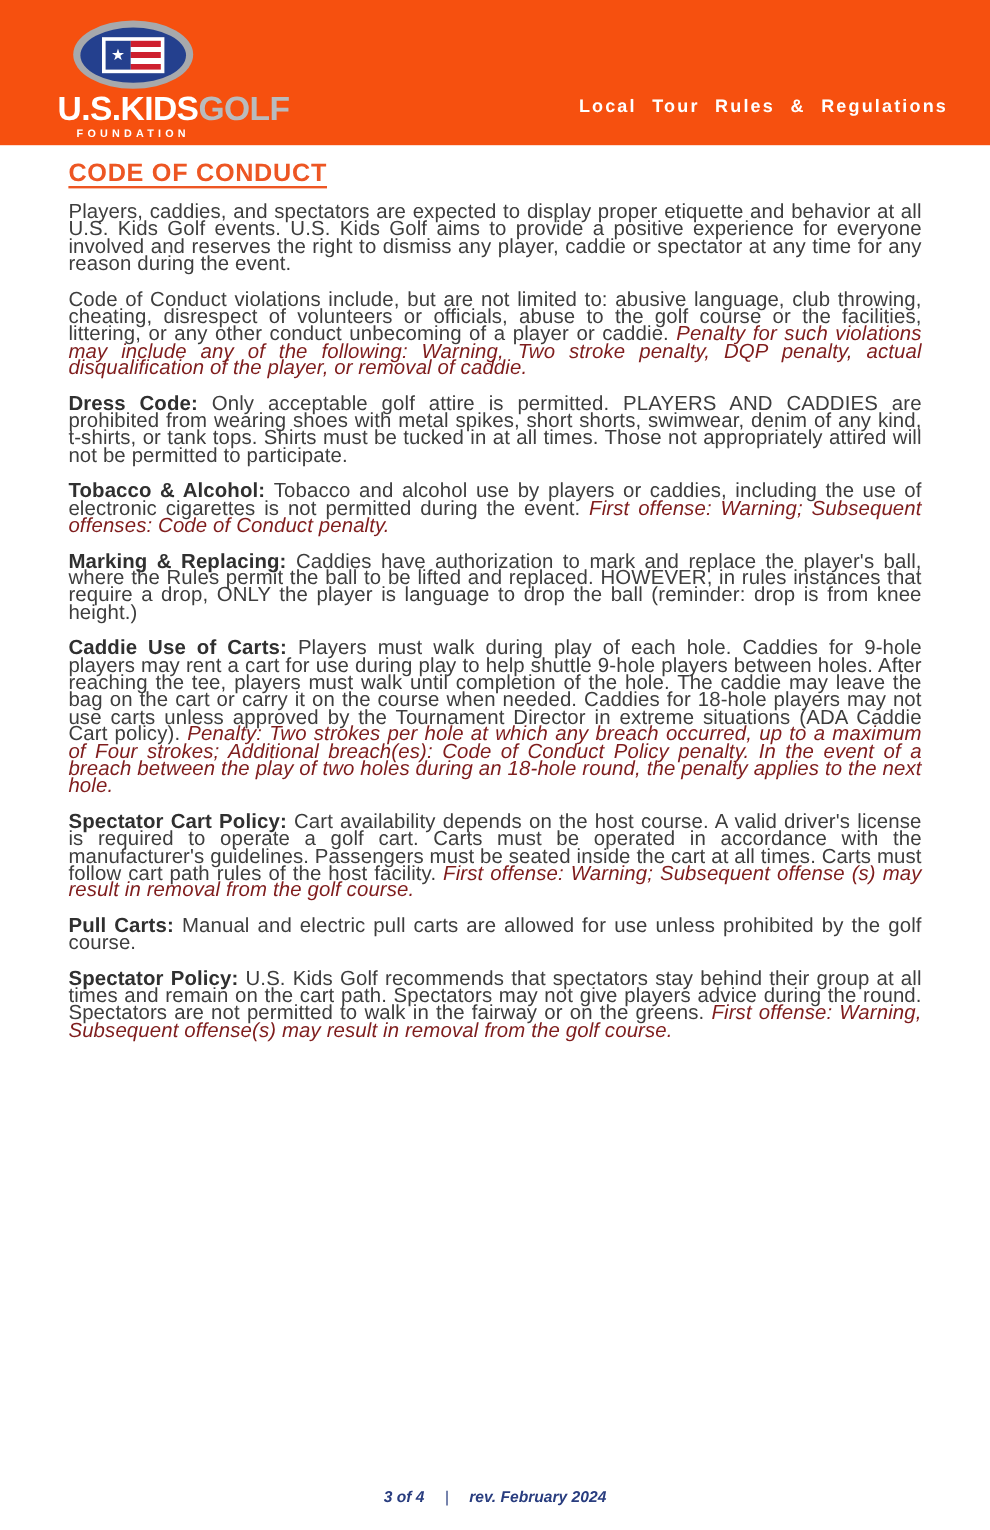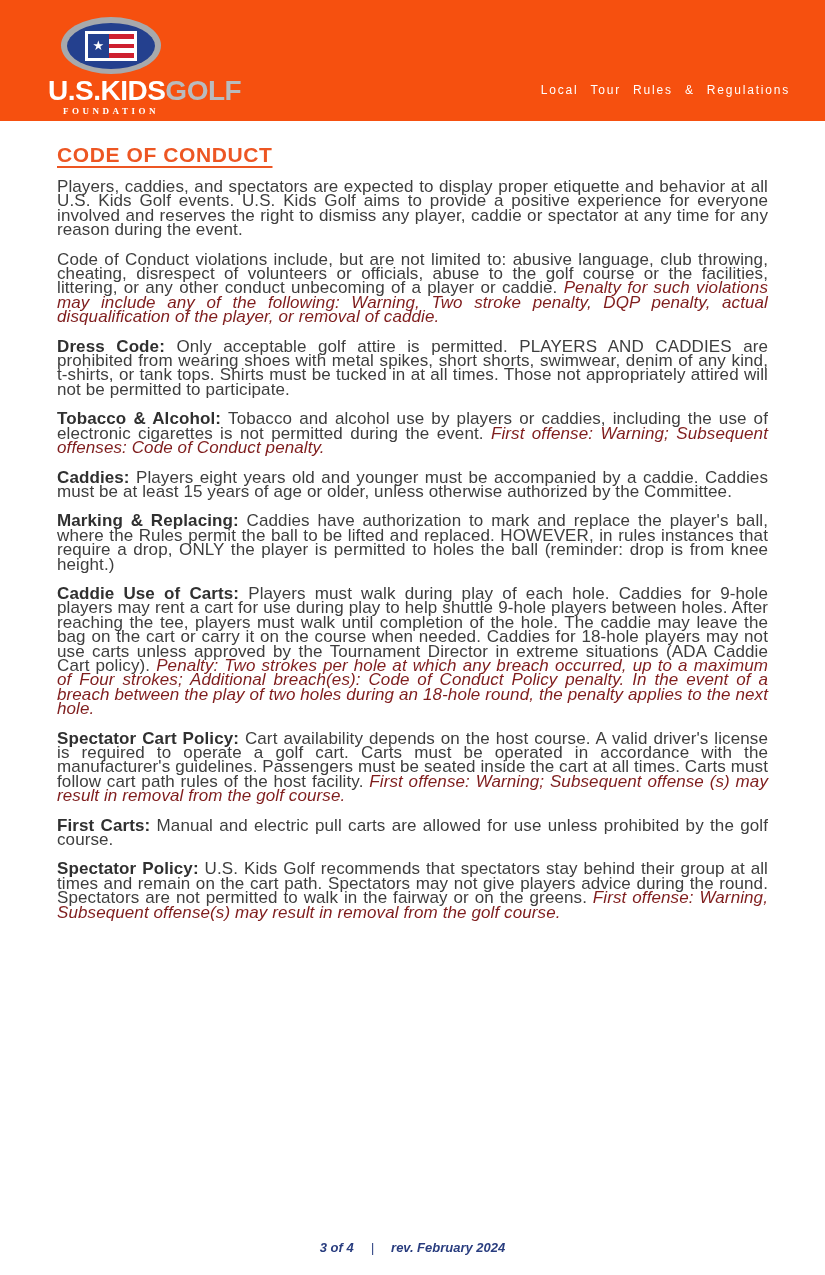--- a/index.html
+++ b/index.html
@@ -65,36 +65,35 @@
   }
   .wordmark .wm-white{color:#ffffff;}
   .wordmark .wm-gray{color:#B9BBBD;}
   .foundation{
     margin-top:1px;
     font-size:9px;
     font-weight:bold;
     letter-spacing:3.5px;
     color:#ffffff;
     white-space:nowrap;
-    font-family:Liberation Serif, serif;
   }
   .header-title{
     position:absolute;
     right:35px;bottom:24px;
     color:#ffffff;
-    font-size:12px;
-    font-weight:normal;
+    font-size:15px;
+    font-weight:bold;
     letter-spacing:1.8px;
     word-spacing:7px;
     white-space:nowrap;
     text-align:center;
   }
   
   .content{
-    padding:21px 57px 0 57px;
+    padding:11px 57px 0 57px;
   }
   .section-heading{
     margin:0 0 13px 0;
     color:#ED5623;
     font-size:21px;
     font-weight:bold;
     letter-spacing:0.6px;
     line-height:25px;
     text-decoration:underline;
     text-decoration-thickness:2px;
@@ -147,25 +146,24 @@
     </div>
     <div class="header-title">Local Tour Rules &amp; Regulations</div>
   </div>
 
   <div class="content" id="doc-content">
       <h2 class="section-heading">CODE OF CONDUCT</h2>
       <p class="para"><span class="seg-normal">Players, caddies, and spectators are expected to display proper etiquette and behavior at all U.S. Kids Golf events. U.S. Kids Golf aims to provide a positive experience for everyone involved and reserves the right to dismiss any player, caddie or spectator at any time for any reason during the event.</span></p>
       <p class="para"><span class="seg-normal">Code of Conduct violations include, but are not limited to: abusive language, club throwing, cheating, disrespect of volunteers or officials, abuse to the golf course or the facilities, littering, or any other conduct unbecoming of a player or caddie. </span><span class="seg-penalty">Penalty for such violations may include any of the following: Warning, Two stroke penalty, DQP penalty, actual disqualification of the player, or removal of caddie.</span></p>
       <p class="para"><span class="seg-bold">Dress Code: </span><span class="seg-normal">Only acceptable golf attire is permitted. PLAYERS AND CADDIES are prohibited from wearing shoes with metal spikes, short shorts, swimwear, denim of any kind, t-shirts, or tank tops. Shirts must be tucked in at all times. Those not appropriately attired will not be permitted to participate.</span></p>
       <p class="para"><span class="seg-bold">Tobacco &amp; Alcohol: </span><span class="seg-normal">Tobacco and alcohol use by players or caddies, including the use of electronic cigarettes is not permitted during the event. </span><span class="seg-penalty">First offense: Warning; Subsequent offenses: Code of Conduct penalty.</span></p>
-      <p class="para"><span class="seg-bold">Caddies: </span><span class="seg-normal">Players eight years old and younger must be accompanied by a caddie. Caddies must be at least 15 years of age or older, unless otherwise authorized by the Committee.</span></p>
-      <p class="para"><span class="seg-bold">Marking &amp; Replacing: </span><span class="seg-normal">Caddies have authorization to mark and replace the player's ball, where the Rules permit the ball to be lifted and replaced. HOWEVER, in rules instances that require a drop, ONLY the player is permitted to holes the ball (reminder: drop is from knee height.)</span></p>
+      <p class="para"><span class="seg-bold">Marking &amp; Replacing: </span><span class="seg-normal">Caddies have authorization to mark and replace the player's ball, where the Rules permit the ball to be lifted and replaced. HOWEVER, in rules instances that require a drop, ONLY the player is language to drop the ball (reminder: drop is from knee height.)</span></p>
       <p class="para"><span class="seg-bold">Caddie Use of Carts: </span><span class="seg-normal">Players must walk during play of each hole. Caddies for 9-hole players may rent a cart for use during play to help shuttle 9-hole players between holes. After reaching the tee, players must walk until completion of the hole. The caddie may leave the bag on the cart or carry it on the course when needed. Caddies for 18-hole players may not use carts unless approved by the Tournament Director in extreme situations (ADA Caddie Cart policy). </span><span class="seg-penalty">Penalty: Two strokes per hole at which any breach occurred, up to a maximum of Four strokes; Additional breach(es): Code of Conduct Policy penalty. In the event of a breach between the play of two holes during an 18-hole round, the penalty applies to the next hole.</span></p>
       <p class="para"><span class="seg-bold">Spectator Cart Policy: </span><span class="seg-normal">Cart availability depends on the host course. A valid driver's license is required to operate a golf cart. Carts must be operated in accordance with the manufacturer's guidelines. Passengers must be seated inside the cart at all times. Carts must follow cart path rules of the host facility. </span><span class="seg-penalty">First offense: Warning; Subsequent offense (s) may result in removal from the golf course.</span></p>
-      <p class="para"><span class="seg-bold">First Carts: </span><span class="seg-normal">Manual and electric pull carts are allowed for use unless prohibited by the golf course.</span></p>
+      <p class="para"><span class="seg-bold">Pull Carts: </span><span class="seg-normal">Manual and electric pull carts are allowed for use unless prohibited by the golf course.</span></p>
       <p class="para"><span class="seg-bold">Spectator Policy: </span><span class="seg-normal">U.S. Kids Golf recommends that spectators stay behind their group at all times and remain on the cart path. Spectators may not give players advice during the round. Spectators are not permitted to walk in the fairway or on the greens. </span><span class="seg-penalty">First offense: Warning, Subsequent offense(s) may result in removal from the golf course.</span></p>
     </div>
 
   <div class="footer">
     <span>3 of 4</span>
     <span class="divider">|</span>
     <span>rev. February 2024</span>
   </div>
 
 </div>

